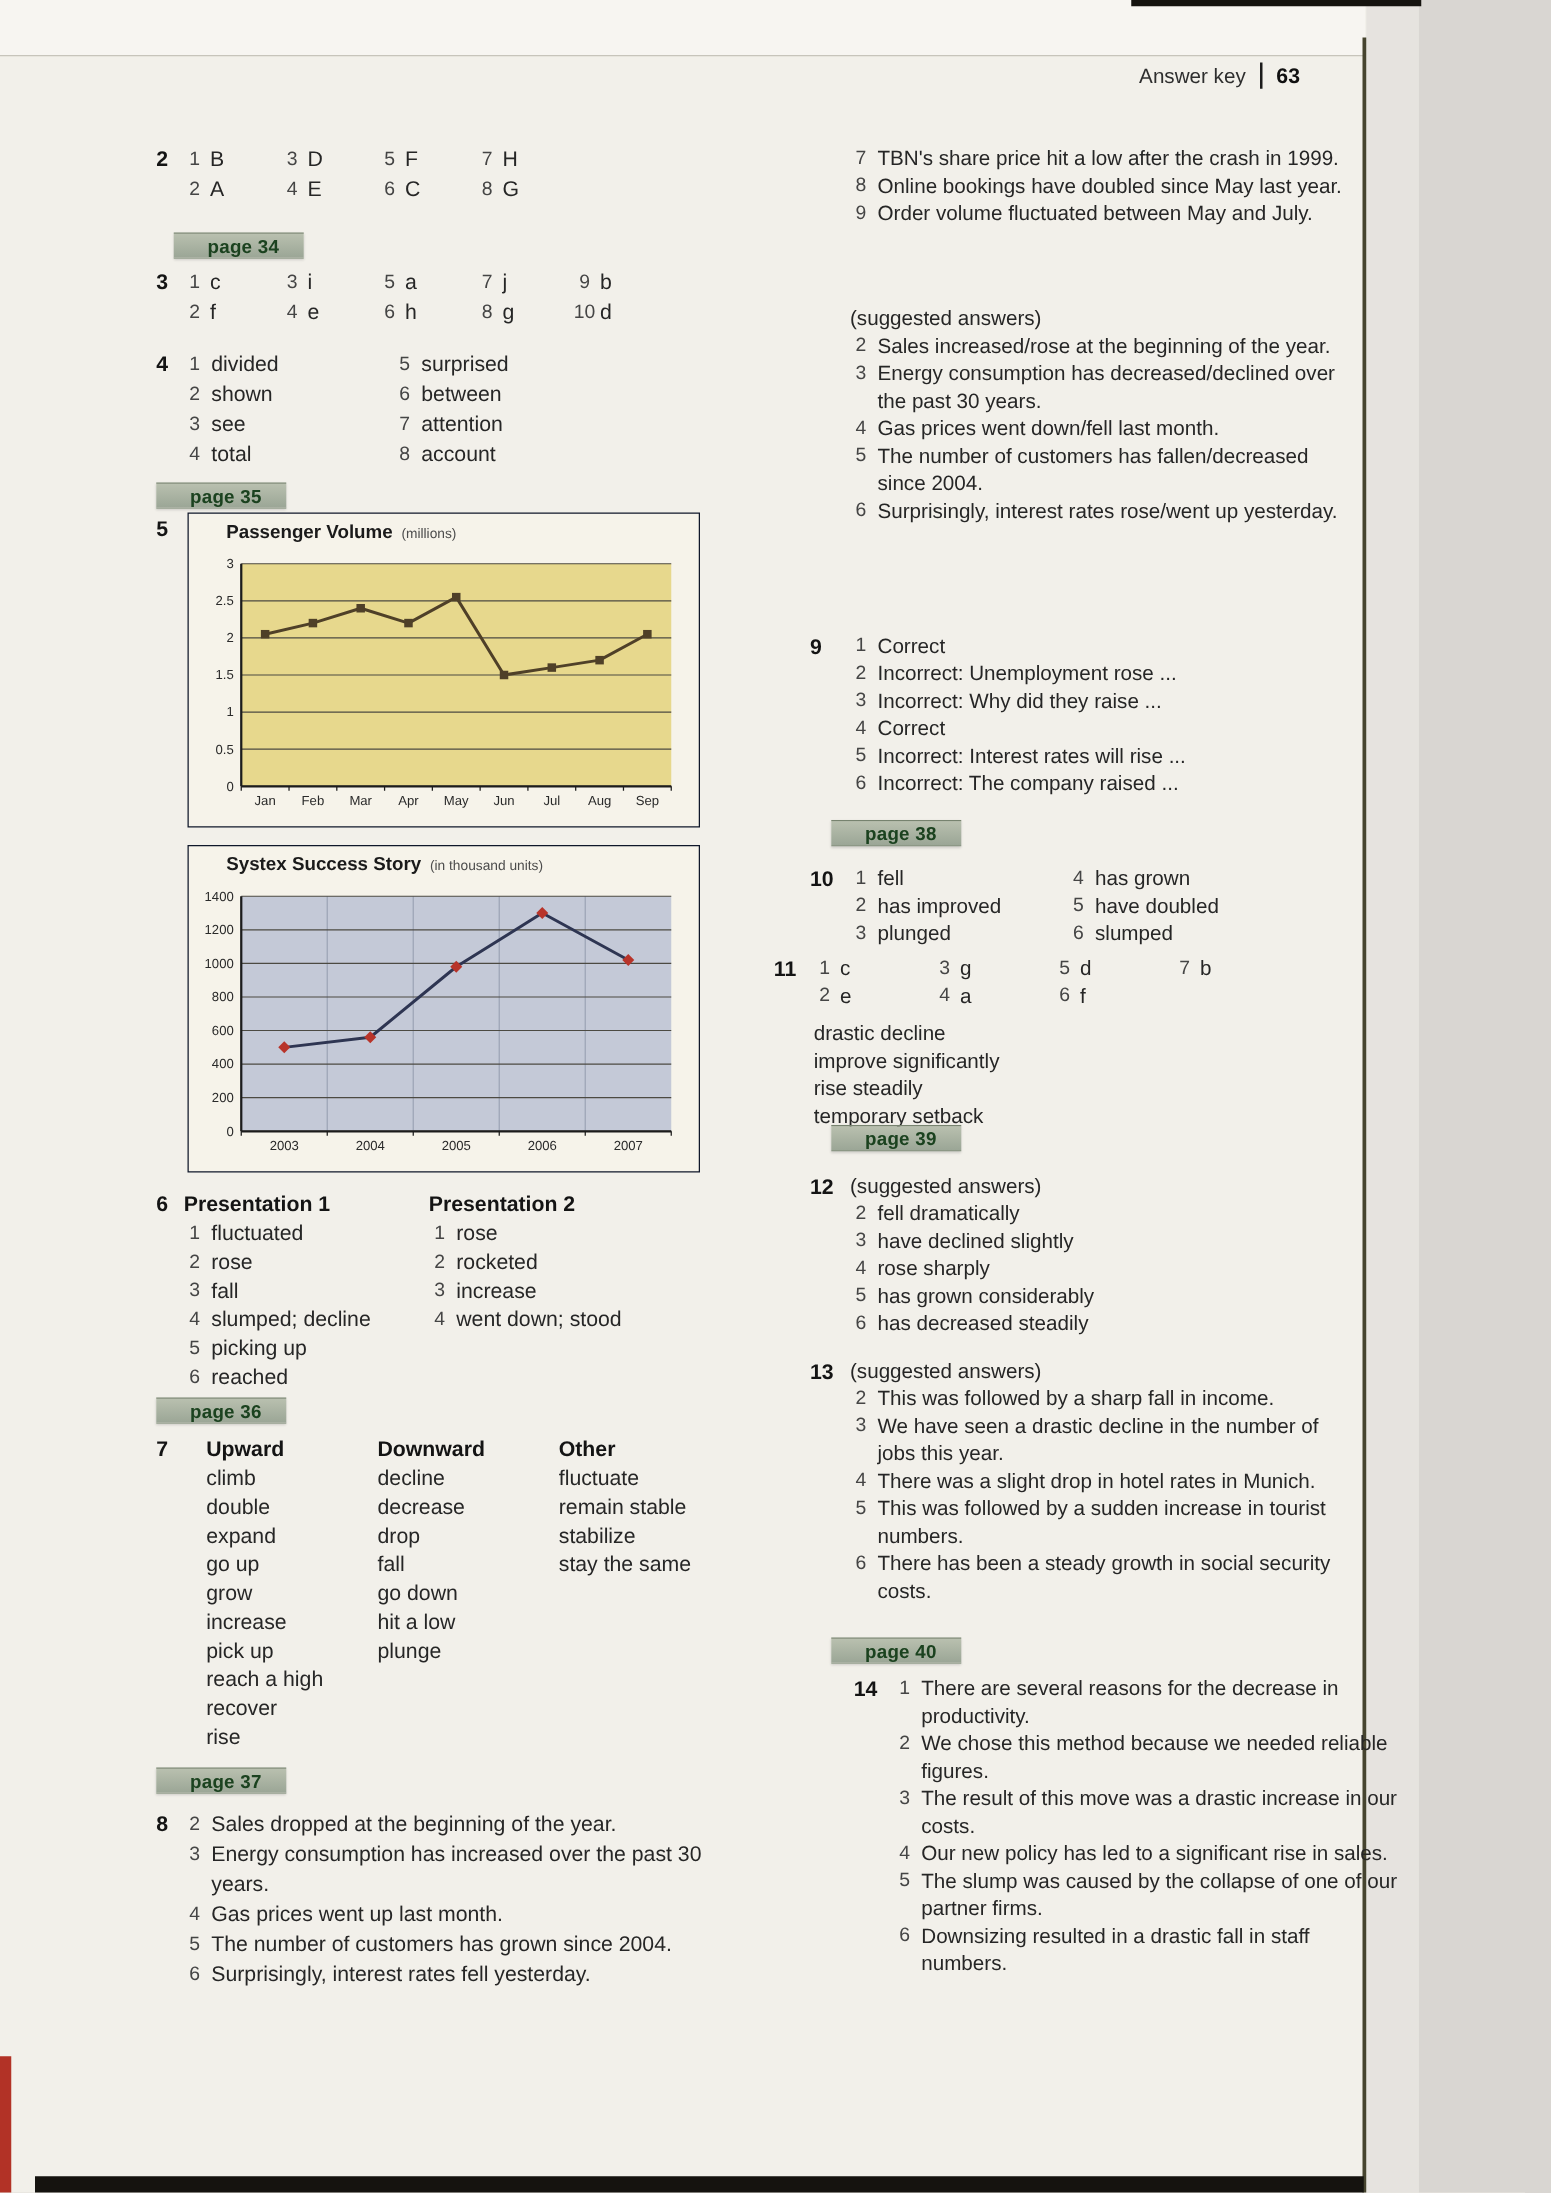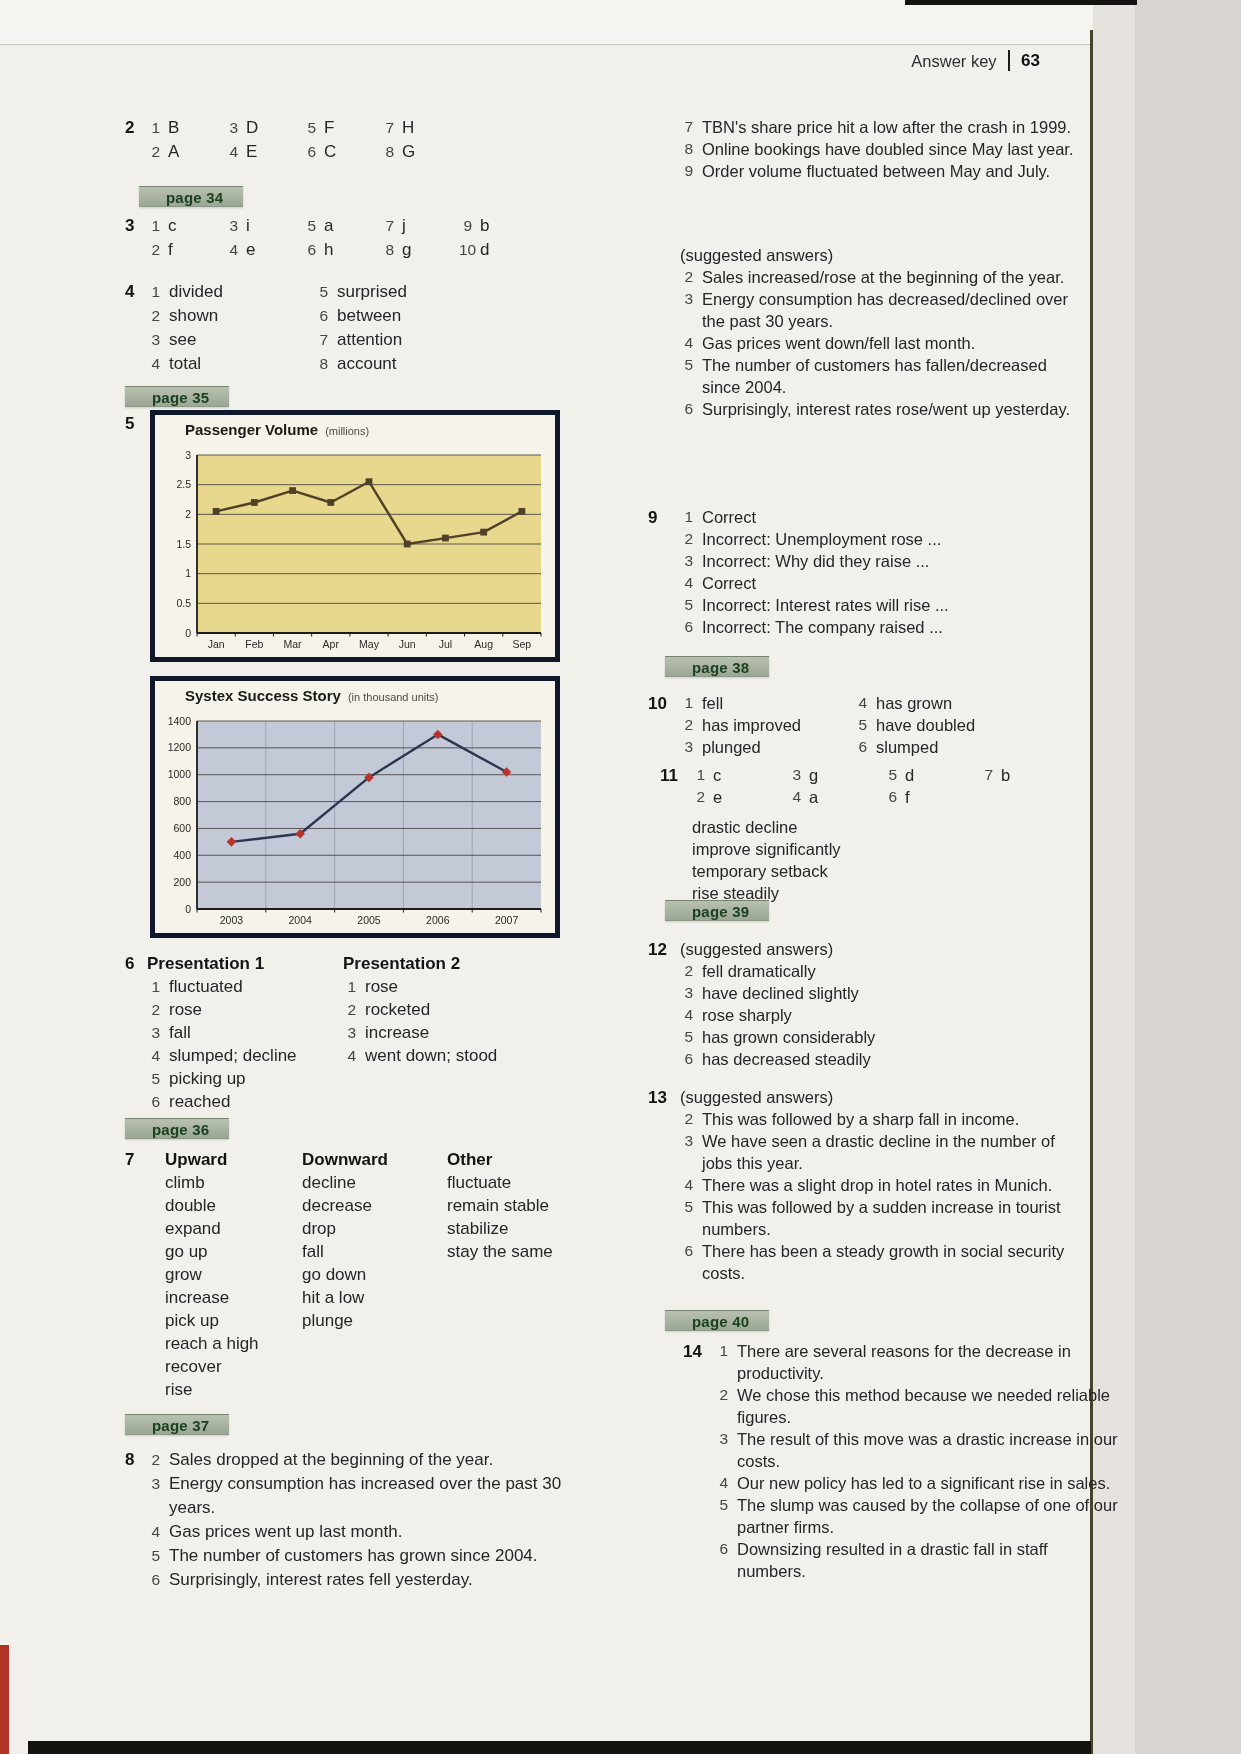--- a/index.html
+++ b/index.html
@@ -50,21 +50,21 @@
     position:absolute;width:104px;height:21px;
     background:linear-gradient(#b9c0af,#9ba696);
     border-top:1px solid #77836f;border-bottom:1px solid #8d9886;
     box-shadow:0 1px 2px rgba(0,0,0,.15);
     font-size:15px;font-weight:bold;color:#1b421f;
     line-height:21px;padding-left:27px;box-sizing:border-box;
     letter-spacing:.2px;
   }
 
   .chart-box{
-    position:absolute;background:#f6f3ea;border:5px solid #0f172a;
+    position:absolute;background:#f6f3ea;border:1px solid #0f172a;
     box-sizing:border-box;padding:6px 6px 2px 4px;
   }
   .chart-title-row{height:24px;padding-left:26px;white-space:nowrap;}
   .chart-title{font-weight:bold;font-size:15px;color:#1a1a1a;}
   .chart-subtitle{font-size:11px;color:#4c4c4c;margin-left:7px;}
   .chart-svg{display:block;}
 
   .col-head{font-weight:bold;color:#141414;}
   .plain-line{white-space:nowrap;}
 </style>
@@ -597,21 +597,21 @@
             </div>
             <div class="item">
               <span class="inum">6</span>
               <span class="itext">slumped</span>
             </div>
           </div>
       </div>
     </div>
   </div>
 
-  <div class="block lh-right" style="left:660px;top:764px;width:436px">
+  <div class="block lh-right" style="left:619px;top:764px;width:436px">
     <div class="exwrap">
       <span class="exlabel wide">11</span>
       <div class="content">
         <div class="pair-row">
 
         <div class="pair pw96">
               <span class="pnum">1</span>
               <span class="plett">c</span>
             </div>
             <div class="pair pw96">
@@ -639,22 +639,22 @@
             </div>
             <div class="pair pw96">
               <span class="pnum">6</span>
               <span class="plett">f</span>
             </div>
           </div>
         <div style="margin-top:8px">
 
         <div class="plain-line">drastic decline</div>
             <div class="plain-line">improve significantly</div>
+            <div class="plain-line">rise steadily</div>
             <div class="plain-line">temporary setback</div>
-            <div class="plain-line">rise steadily</div>
           </div>
       </div>
     </div>
   </div>
 
   <div class="section-bar" style="left:665px;top:900px">page 39</div>
 
   <div class="block lh-right" style="left:648px;top:938px;width:436px">
     <div class="exwrap">
       <span class="exlabel wide">12</span>

